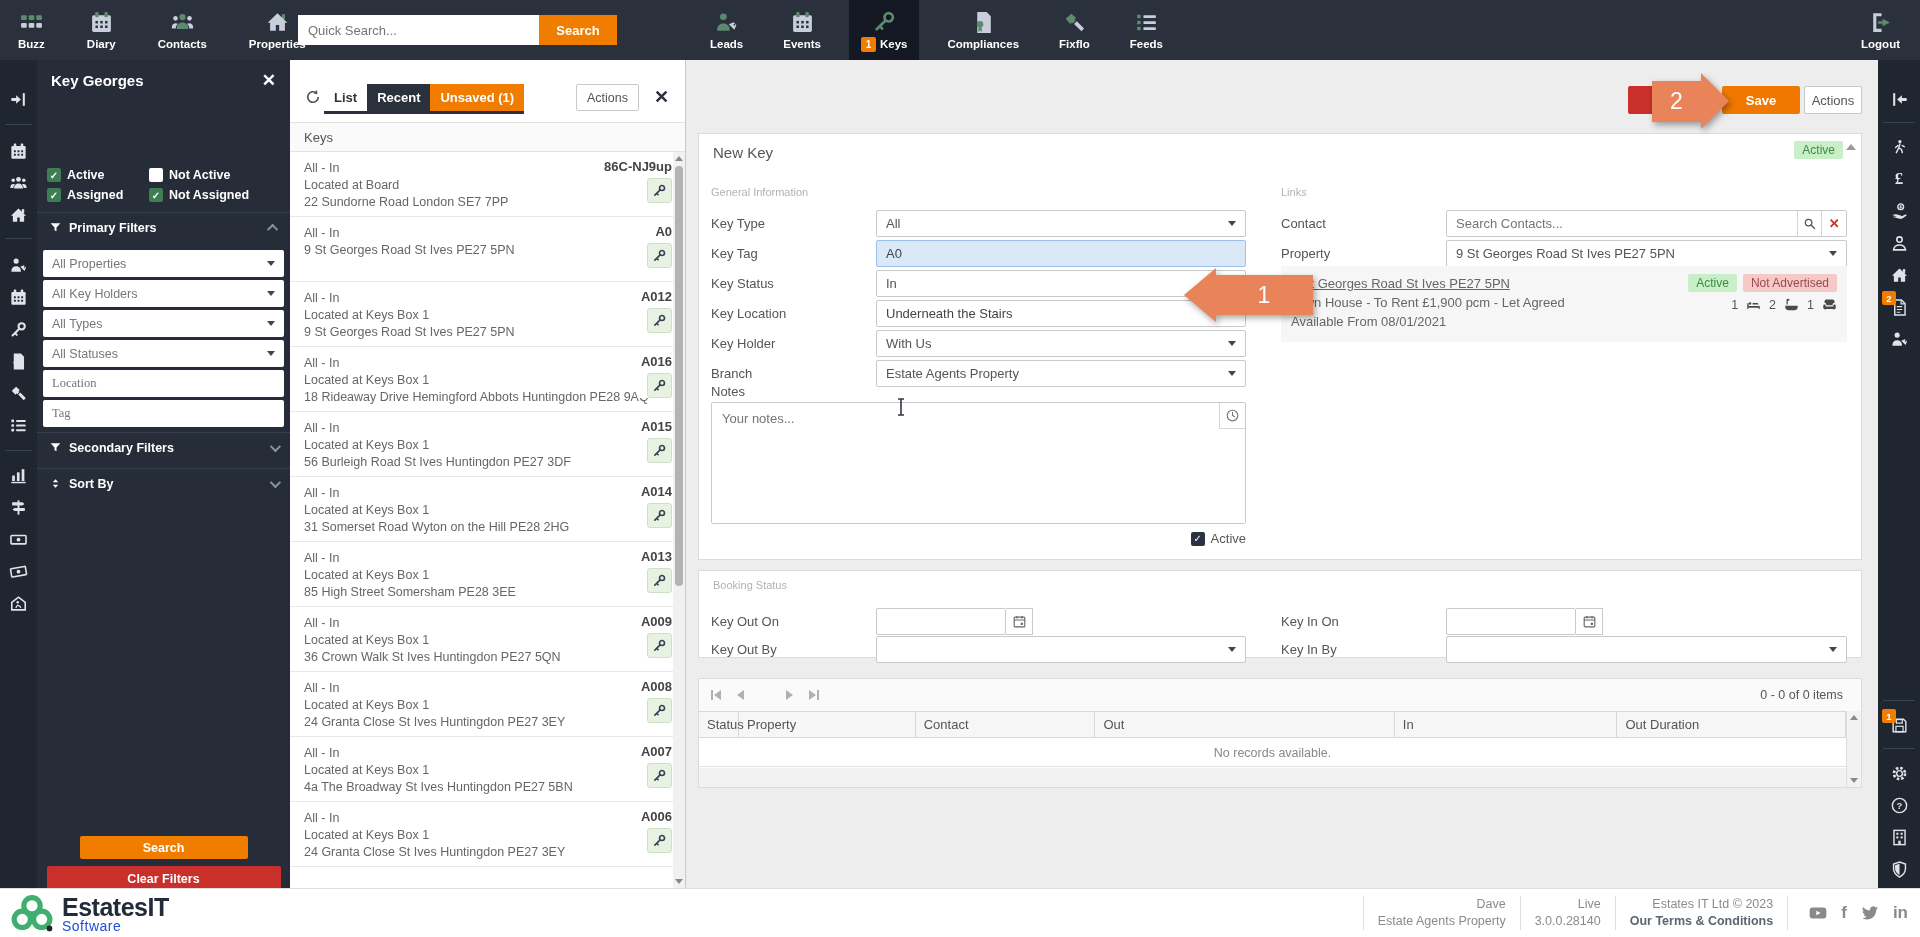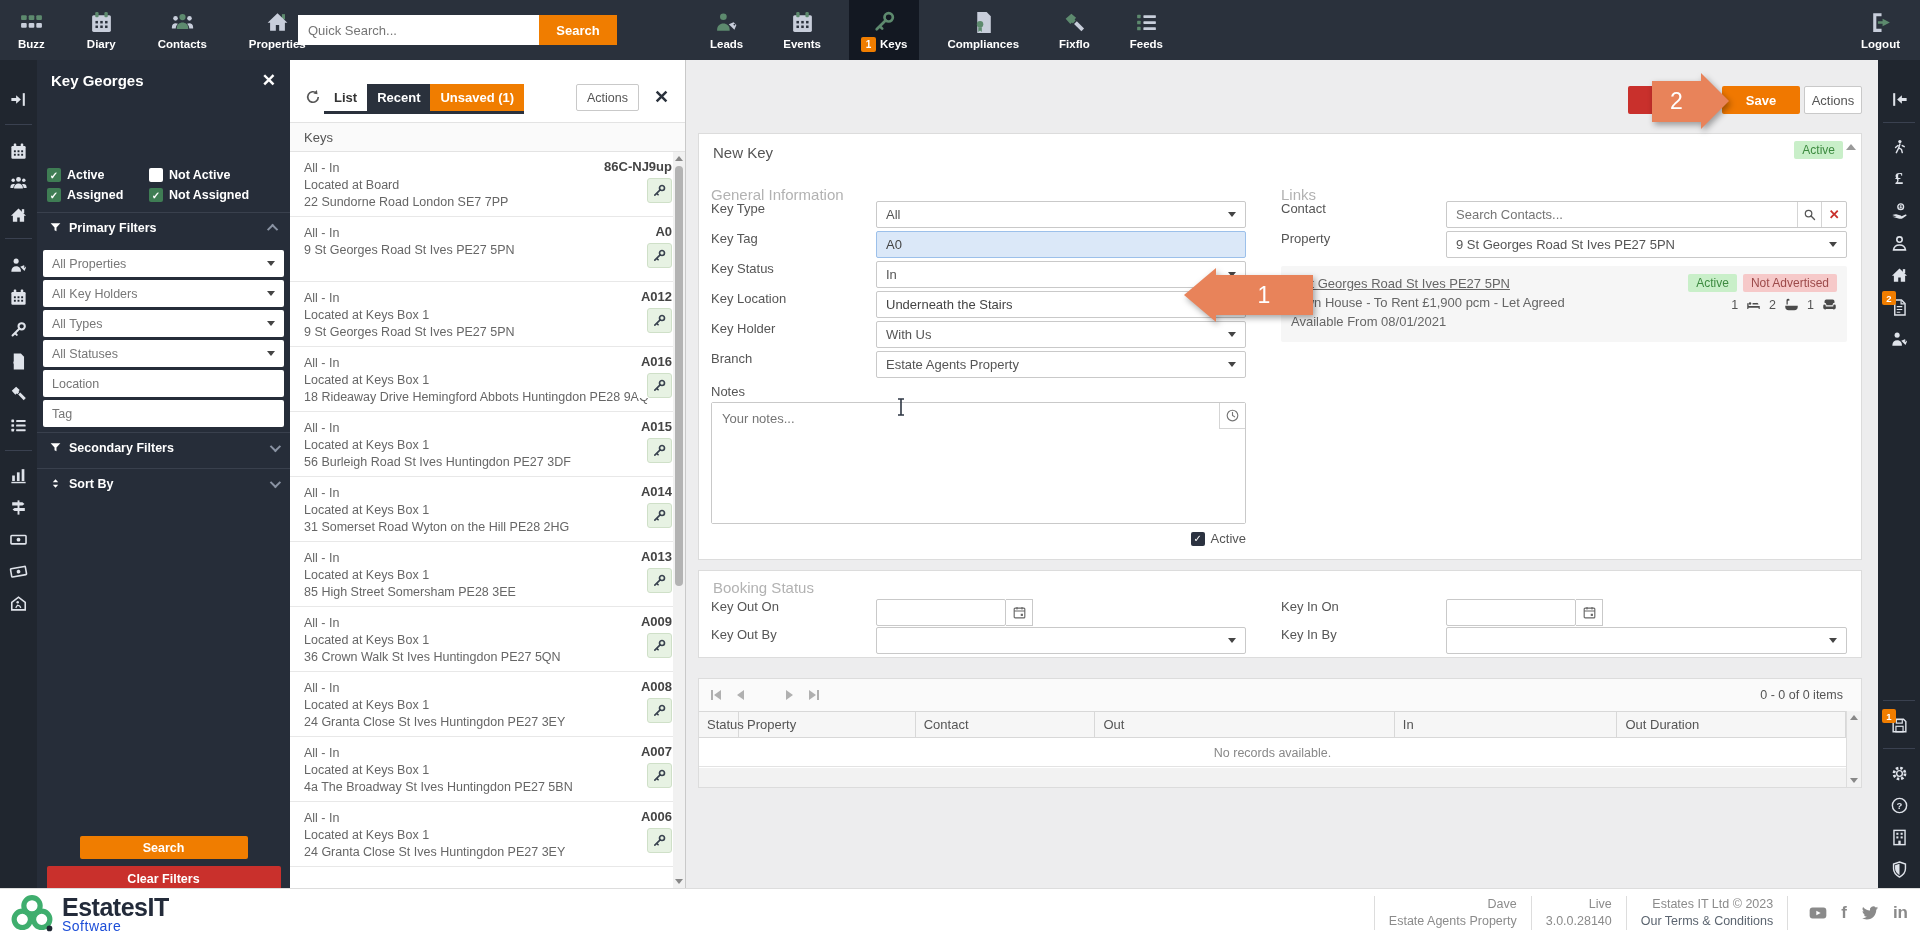--- a/index.html
+++ b/index.html
@@ -38,21 +38,21 @@
   .chev{margin-left:auto;width:8px;height:8px;border-left:2px solid #8a93a3;border-top:2px solid #8a93a3}
   .chev.up{transform:rotate(45deg) translateY(2px)}
   .chev.down{transform:rotate(225deg) translateY(2px)}
   .cbrow{position:absolute;display:flex;align-items:center;gap:6px;font-size:12.5px;font-weight:bold;cursor:pointer}
   .cb{width:14px;height:14px;border-radius:2px;display:flex;align-items:center;justify-content:center;font-size:10px;color:#fff}
   .cb.on{background:#3f7d54}
   .cb.off{background:#fff}
   .cb.dark{background:#2b3240}
   .fsel,.finp{position:absolute;left:6px;right:6px;height:27px;background:#fff;border-radius:2px;display:flex;align-items:center;padding:0 9px;color:#777;font-size:12.5px;cursor:pointer}
   .caret{width:0;height:0;border-left:4.5px solid transparent;border-right:4.5px solid transparent;border-top:5px solid #444;margin-left:auto}
-  .finp input{border:none;outline:none;width:100%;font-size:12.5px;font-family:Liberation Sans, sans-serif;color:#444;background:transparent}
+  .finp input{border:none;outline:none;width:100%;font-size:12.5px;font-family:Liberation Serif, serif;color:#444;background:transparent}
   .fbtn{position:absolute;left:50%;transform:translateX(-50%);border:none;border-radius:2px;color:#fff;font-weight:bold;font-size:12.5px;font-family:"Liberation Sans",sans-serif;cursor:pointer}
   
   #listpanel{position:absolute;left:290px;top:60px;width:396px;height:828px;background:#fff;border-right:1px solid #c9c9c9;z-index:3}
   .tabbar{position:relative;height:62px}
   .tabs{position:absolute;left:34px;top:24px;display:flex;border-bottom:3px solid #2a313c}
   .tab{height:27px;display:flex;align-items:center;padding:0 10px;font-size:13px;font-weight:bold;color:#333;cursor:pointer}
   .tab.dark{background:#2a313c;color:#fff}
   .tab.orange{background:#f07d00;color:#fff}
   .refresh{position:absolute;left:14px;top:28px;width:18px;height:18px;cursor:pointer}
   .lp-actions{position:absolute;right:46px;top:24px;height:27px;padding:0 10px;background:#fff;border:1px solid #c9c9c9;border-radius:2px;font-size:12.5px;color:#555;display:flex;align-items:center;cursor:pointer}
@@ -63,22 +63,22 @@
   .krow div{font-size:12.5px;color:#666;line-height:17px;white-space:nowrap}
   .kr-right{position:absolute;top:6px;right:13px;display:flex;flex-direction:column;align-items:flex-end;background:#fff;padding-left:4px}
   .kr-code{font-weight:bold;color:#444;font-size:13px}
   .kr-keyicon{width:25px;height:25px;background:#e7f2e3;border:1px solid #cfe0c8;border-radius:3px;display:flex;align-items:center;justify-content:center;margin-top:3px}
   .kr-keyicon svg{--c2:#39424f;width:15px;height:15px;transform:rotate(90deg)}
   .lscroll{position:absolute;right:0;top:92px;bottom:0;width:12px;background:#f1f1f1}
   .lthumb{position:absolute;left:2px;width:8px;border-radius:4px;background:#b3b3b3}
   .sarrow{position:absolute;left:2px;width:0;height:0;border-left:4px solid transparent;border-right:4px solid transparent}
   
   .panel{position:absolute;background:#fff;border:1px solid #dcdcdc}
-  .sechead{color:#b2b2b2;font-size:15px}
-  .frow{position:absolute;display:flex;height:44px}
+  .sechead{color:#b2b2b2;font-size:11px}
+  .frow{position:absolute;display:flex;align-items:center;height:44px}
   .flab{width:165px;color:#555;font-size:13px;flex:none}
   .fctl{flex:1;height:27px;background:#fff;border:1px solid #c9c9c9;border-radius:2px;display:flex;align-items:center;padding:5px 9px;color:#555;font-size:13px;cursor:pointer}
   .fctl input{border:none;outline:none;width:100%;font-family:"Liberation Sans",sans-serif;font-size:13px;color:#444;background:transparent}
   .fctl.hl{background:#dbe8f8;border-color:#9cc0ea}
   .btn{border:none;border-radius:2px;font-family:"Liberation Sans",sans-serif;font-size:13px;cursor:pointer;display:flex;align-items:center;justify-content:center}
   .badge{border-radius:2px;font-size:12px;display:inline-flex;align-items:center;justify-content:center;padding:2px 8px}
   .badge.green{background:#c9efc9;color:#3d8b40}
   .badge.red{background:#f6c9c9;color:#9c4a4a}
   .pcard{position:absolute;background:#f6f6f6;border-radius:2px;padding:8px 10px;display:flex}
   .pcard .lc{flex:1;min-width:0}
@@ -1034,21 +1034,21 @@
         <div>Estate Agents Property</div>
       </div>
     <span class="fdiv"></span>
     <div class="fblock">
         <div>Live</div>
         <div>3.0.0.28140</div>
       </div>
     <span class="fdiv"></span>
     <div class="fblock">
         <div>Estates IT Ltd © 2023</div>
-        <div style="font-weight:normal;color:#5c6570">Our Terms &amp; Conditions</div>
+        <div style="font-weight:bold;color:#5c6570">Our Terms &amp; Conditions</div>
       </div>
     <span class="fdiv"></span>
     <div class="social">
       <svg>
           <use href="#sym-youtube"></use>
         </svg>
       <span class="socletter">f</span>
       <svg>
           <use href="#sym-twitter"></use>
         </svg>

